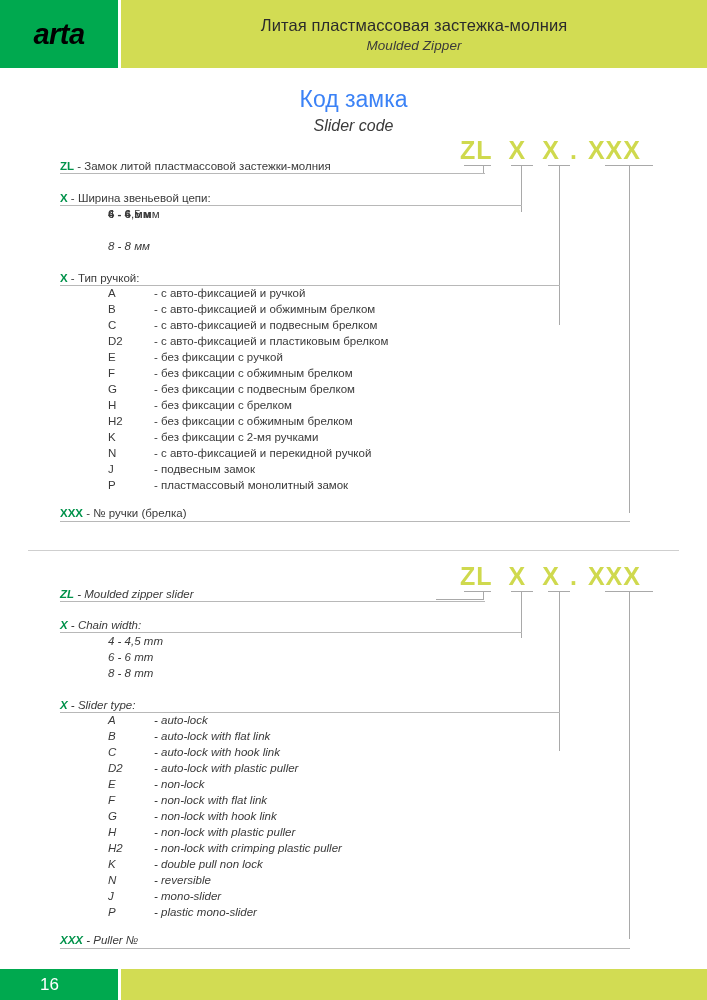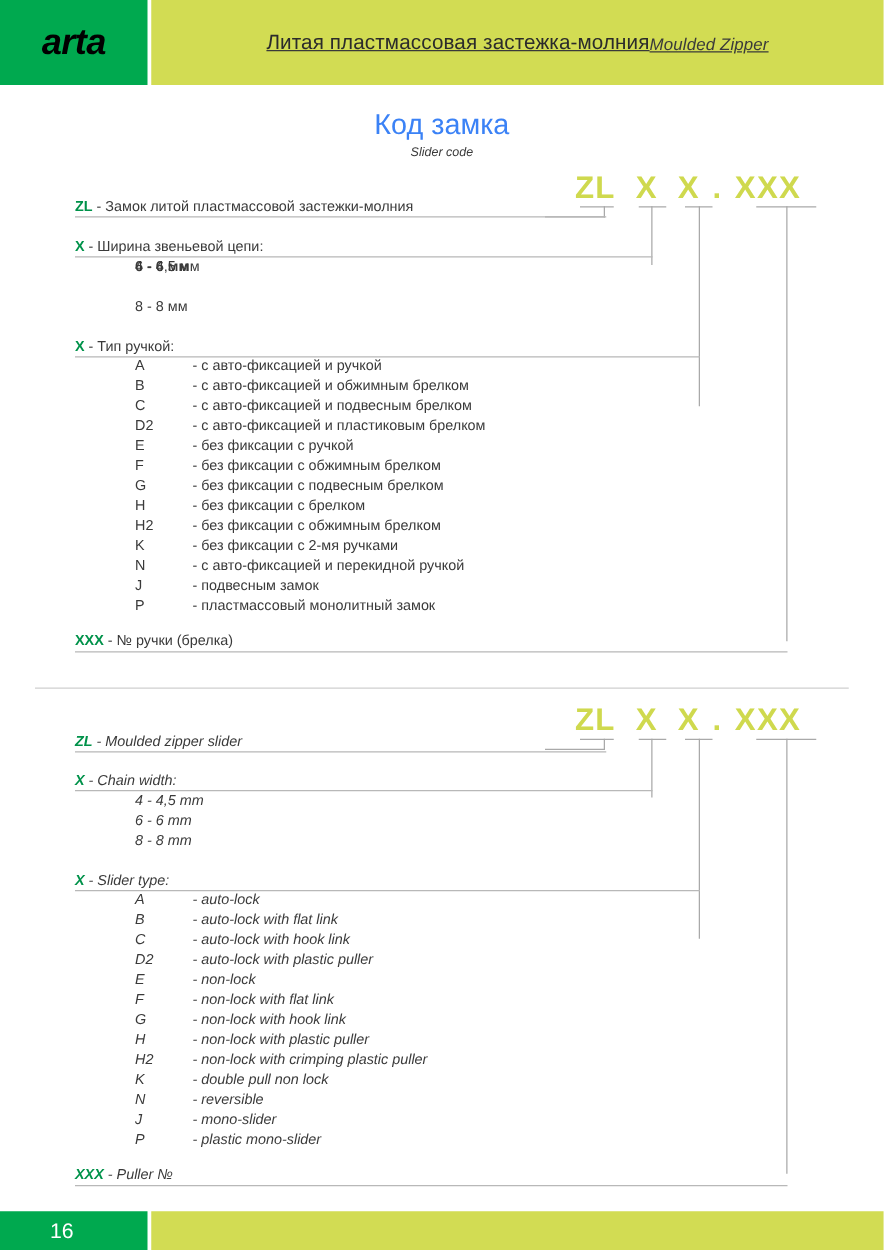--- a/index.html
+++ b/index.html
@@ -19,38 +19,38 @@
     background:#00a94f;
     display:flex; align-items:center; justify-content:center;
   }
   .logo-text {
     color:#000000; font-style:italic; font-weight:bold;
     font-size:29px; letter-spacing:-0.5px;
   }
   .header-band {
     position:absolute; left:121px; top:0; width:586px; height:68px;
     background:#d2dc53;
-    display:flex; flex-direction:row; align-items:center; justify-content:center;text-decoration:underline;
+    display:flex; flex-direction:column; align-items:center; justify-content:center;
   }
   .header-title-ru {
     font-size:16.5px; color:#2b2b2b; font-weight:normal;
     letter-spacing:0.1px; line-height:1.25;
   }
   .header-title-en {
     font-size:13.5px; color:#3a3a3a; font-style:italic;
     margin-top:3px; letter-spacing:0.1px;
   }
 
   
   .page-title-wrap {
     position:absolute; left:0; top:86px; width:707px;
     text-align:center;
   }
   .page-title-ru { font-size:23px; color:#3b82f6; }
-  .page-title-en { font-size:10px; color:#3a3a3a; font-style:italic; margin-top:4px; }
+  .page-title-en { font-size:16px; color:#3a3a3a; font-style:italic; margin-top:4px; }
 
   
   .code-row {
     position:absolute;
     font-size:25px; font-weight:bold; color:#cfd94e;
     letter-spacing:1px;
     white-space:nowrap;
   }
   .code-seg { display:inline-block; }
   .code-dot { display:inline-block; color:#cfd94e; }
@@ -149,21 +149,21 @@
     <span class="key">ZL</span><span> - Замок литой пластмассовой застежки-молния</span>
   </div>
   <div class="rule" style="left:60px; top:173px; width:425px;"></div>
 
   <div class="row-head" style="left:60px; top:192px;">
     <span class="key">X</span><span> - Ширина звеньевой цепи:</span>
   </div>
   <div class="rule" style="left:60px; top:205px; width:462px;"></div>
   <div class="item" style="left:108px; top:208px;">4 - 4,5 мм</div>
   <div class="item" style="left:108px; top:208px;font-weight:bold;">6 - 6 мм</div>
-  <div class="item" style="left:108px; top:240px;">8 - 8 мм</div>
+  <div class="item" style="left:108px; top:240px;font-style:italic;">8 - 8 мм</div>
 
   <div class="row-head" style="left:60px; top:272px;">
     <span class="key">X</span><span> - Тип ручкой:</span>
   </div>
   <div class="rule" style="left:60px; top:285px; width:500px;"></div>
 
   <div class="item" style="left:108px; top:287px;"><span class="code">A</span><span>- с авто-фиксацией и ручкой</span></div>
   <div class="item" style="left:108px; top:303px;"><span class="code">B</span><span>- с авто-фиксацией и обжимным брелком</span></div>
   <div class="item" style="left:108px; top:319px;"><span class="code">C</span><span>- с авто-фиксацией и подвесным брелком</span></div>
   <div class="item" style="left:108px; top:335px;"><span class="code">D2</span><span>- с авто-фиксацией и пластиковым брелком</span></div>

